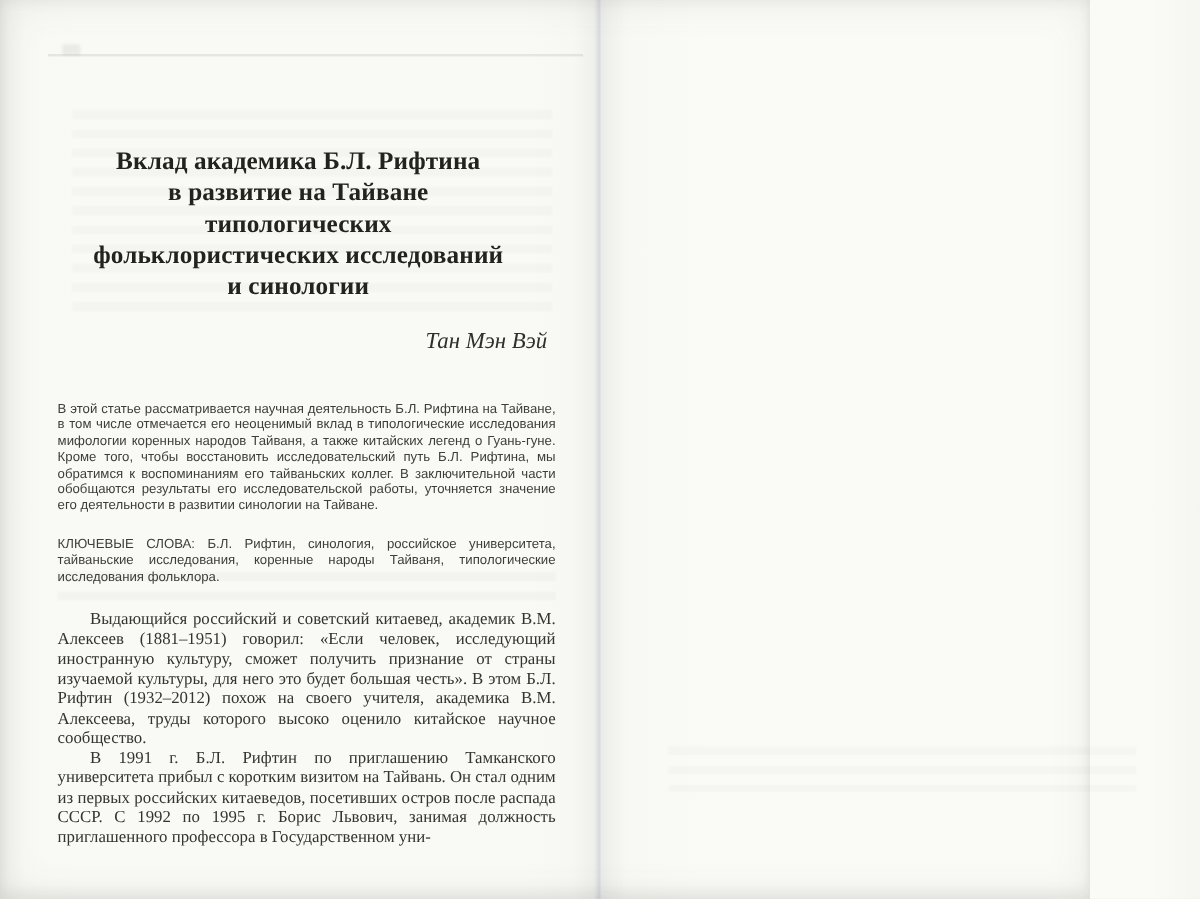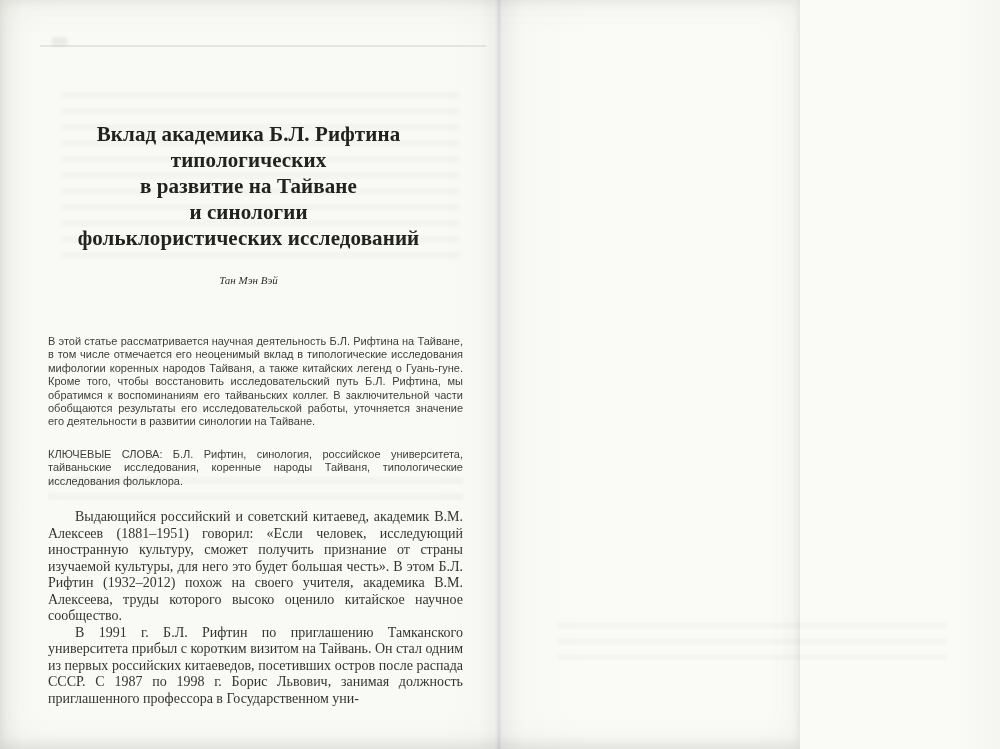--- a/index.html
+++ b/index.html
@@ -4,21 +4,21 @@
 <style>
   html, body {
     margin: 0; padding: 0;
     width: 1000px; height: 749px;
     background: #e7e7e4;
     overflow: hidden;
     font-family: "Liberation Serif", "DejaVu Serif", serif;
   }
   .scan {
     position: absolute; inset: 0;
-    width: 800px; height: 749px;
+    width: 908px; height: 749px;
     background: #f9f9f5;
   }
   .page { position: absolute; top: 0; height: 749px; }
   .page-left {
     left: 0; width: 497px;
     background: linear-gradient(90deg, #f1f1ed 0px, #f8f8f4 22px, #f9f9f6 60px, #f9f9f6 440px, #f6f6f2 497px);
   }
   .page-right {
     left: 497px; width: 503px;
     background: linear-gradient(90deg, #f3f3ef 0px, #f8f8f5 30px, #fafaf7 90px, #fafaf7 460px, #f5f5f1 503px);
@@ -64,22 +64,22 @@
   
   .article-title {
     position: absolute; left: 41px; top: 121px; width: 415px;
     margin: 0; text-align: center;
     font-size: 21px; line-height: 26px; font-weight: bold;
     color: var(--title-ink, #22221e);
     letter-spacing: 0.1px;
   }
   .article-author {
     position: absolute; left: 41px; top: 274px; width: 415px;
-    text-align: center; font-style: italic;
-    font-size: 11px; color: #2f2f2a;
+    text-align: right; font-style: italic;
+    font-size: 19px; color: #2f2f2a;
   }
   .sans-block {
     position: absolute; left: 48px; width: 415px;
     font-family: "Liberation Sans", "DejaVu Sans", sans-serif;
     font-size: 11px; line-height: 13.4px;
     text-align: justify; color: #3e3e39;
   }
   .article-abstract { top: 335px; }
   .article-keywords { top: 448px; }
 
@@ -99,31 +99,31 @@
 <div class="scan">
 
   <div class="page page-left">
     <div class="ghost-num"></div>
     <div class="ghost-rule"></div>
     <div class="ghost-patch gp-title"></div>
     <div class="ghost-patch gp-mid"></div>
 
     <h1 class="article-title">
         <div>Вклад академика Б.Л. Рифтина</div>
+        <div>в развитие на Тайване</div>
         <div>типологических</div>
-        <div>в развитие на Тайване</div>
+        <div>фольклористических исследований</div>
         <div>и синологии</div>
-        <div>фольклористических исследований</div>
       </h1>
     <div class="article-author">Тан Мэн Вэй</div>
     <div class="sans-block article-abstract">В этой статье рассматривается научная деятельность Б.Л. Рифтина на Тайване, в том числе отмечается его неоценимый вклад в типологические исследования мифологии коренных народов Тайваня, а также китайских легенд о Гуань-гуне. Кроме того, чтобы восстановить исследовательский путь Б.Л. Рифтина, мы обратимся к воспоминаниям его тайваньских коллег. В заключительной части обобщаются результаты его исследовательской работы, уточняется значение его деятельности в развитии синологии на Тайване.</div>
     <div class="sans-block article-keywords">КЛЮЧЕВЫЕ СЛОВА: Б.Л. Рифтин, синология, российское университета, тайваньские исследования, коренные народы Тайваня, типологические исследования фольклора.</div>
     <div class="body-text left-body" lang="ru">
         <p class="indent"><span>Выдающийся российский и советский китаевед, академик В.М. Алексеев (1881–1951) говорил: «Если человек, исследующий иностранную культуру, сможет получить признание от страны изучаемой культуры, для него это будет большая честь». В этом Б.Л. Рифтин (1932–2012) похож на своего учителя, академика В.М. Алексеева, труды которого высоко оценило китайское научное сообщество.</span></p>
-        <p class="indent"><span>В 1991 г. Б.Л. Рифтин по приглашению Тамканского университета прибыл с коротким визитом на Тайвань. Он стал одним из первых российских китаеведов, посетивших остров после распада СССР. С 1987 по 1998 г. Борис Львович, занимая должность приглашенного профессора в Государственном уни-</span></p>
+        <p class="indent"><span>В 1991 г. Б.Л. Рифтин по приглашению Тамканского университета прибыл с коротким визитом на Тайвань. Он стал одним из первых российских китаеведов, посетивших остров после распада СССР. С 1992 по 1995 г. Борис Львович, занимая должность приглашенного профессора в Государственном уни-</span></p>
       </div>
   </div>
 
   <div class="page page-right">
     <div class="ghost-patch gp-right"></div>
 
   </div>
 
   <div class="gutter"></div>
   <div class="vignette"></div>

